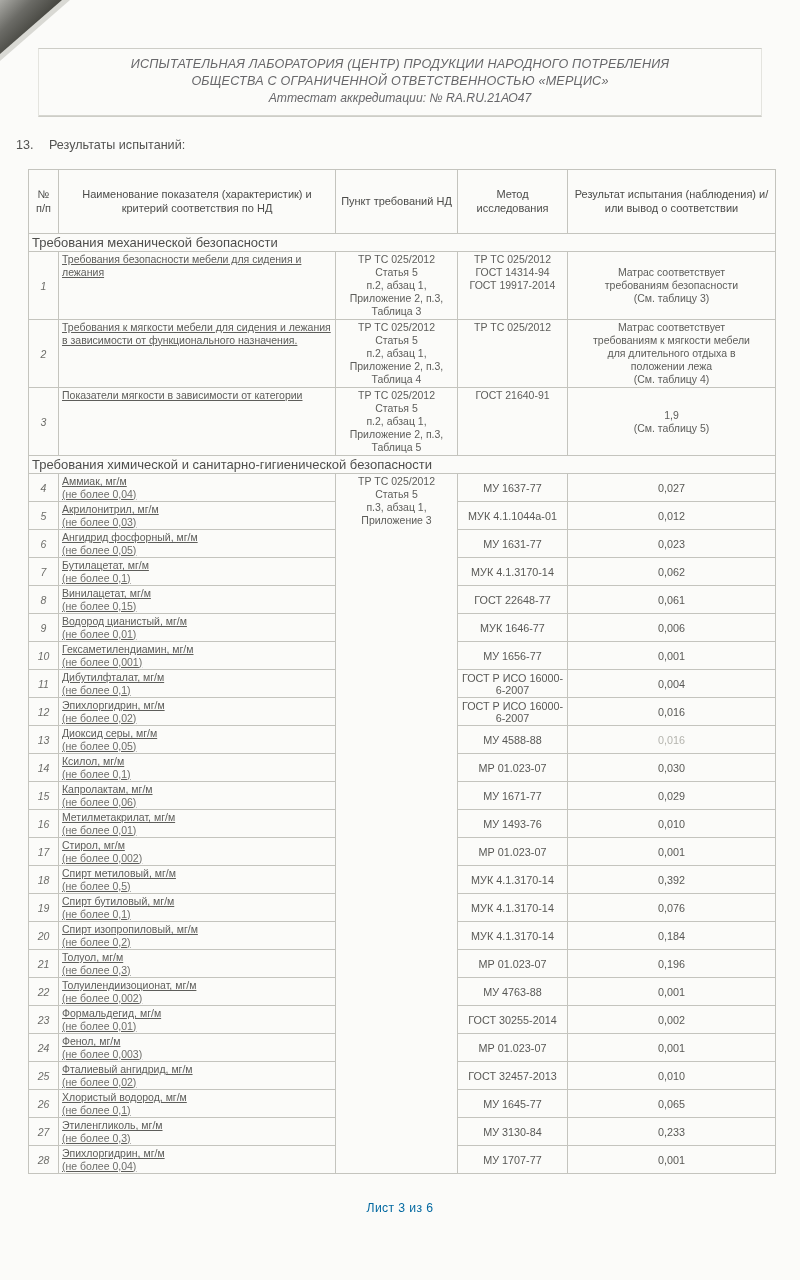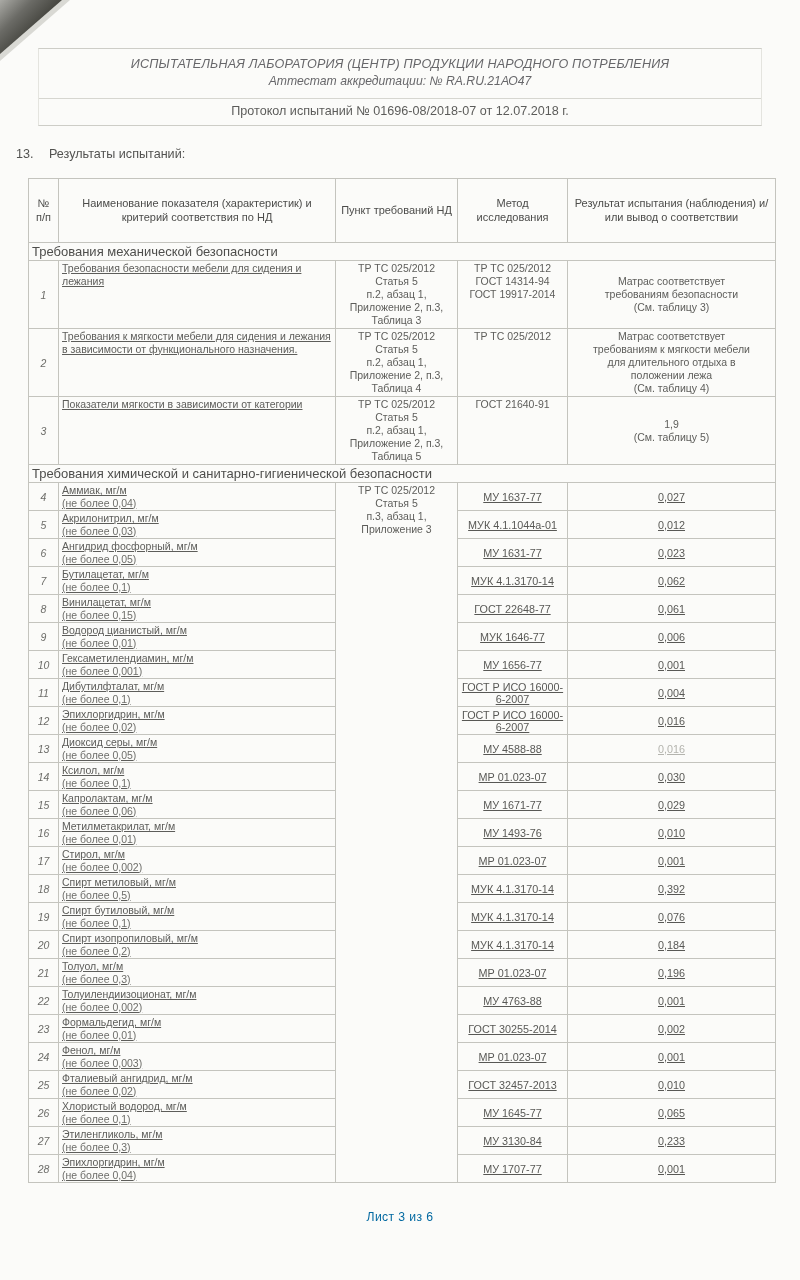--- a/index.html
+++ b/index.html
@@ -124,21 +124,20 @@
     vertical-align: top;
     padding-top: 3px;
     color: #5d5d5a;
   }
   td.center-mid { vertical-align: middle; }
   td.value {
     font-size: 10.8px;
     text-align: center;
     vertical-align: middle;
     color: #585855;
-    text-decoration: underline;
   }
   tr.chem-row { height: 26px; }
   tr.chem-row td.name { vertical-align: middle; padding-top: 1px; padding-bottom: 1px; }
   .faded { color: #b4b4ae !important; }
 
   .page-footer {
     margin-top: 27px;
     text-align: center;
     font-size: 12.2px;
     color: #0369a1;
@@ -149,23 +148,23 @@
 <body>
 
 <div class="page">
 
   <div class="corner-fold-shadow"></div>
   <div class="corner-fold"></div>
 
   <div class="header-box">
     <div class="org-block">
       <div class="org-line1">ИСПЫТАТЕЛЬНАЯ ЛАБОРАТОРИЯ (ЦЕНТР) ПРОДУКЦИИ НАРОДНОГО ПОТРЕБЛЕНИЯ</div>
+      <div class="org-line2">ОБЩЕСТВА С ОГРАНИЧЕННОЙ ОТВЕТСТВЕННОСТЬЮ «МЕРЦИС»</div>
       <div class="org-accreditation">Аттестат аккредитации: № RA.RU.21АО47</div>
     </div>
-    <div class="protocol-line">Протокол испытаний № 01696-08/2018-07 от 12.07.2018 г.</div>
   </div>
 
   <div class="section-heading">
     <span class="num">13.</span>
     <span>Результаты испытаний:</span>
   </div>
 
   <table class="results">
     <colgroup>
       <col style="width:30px">

